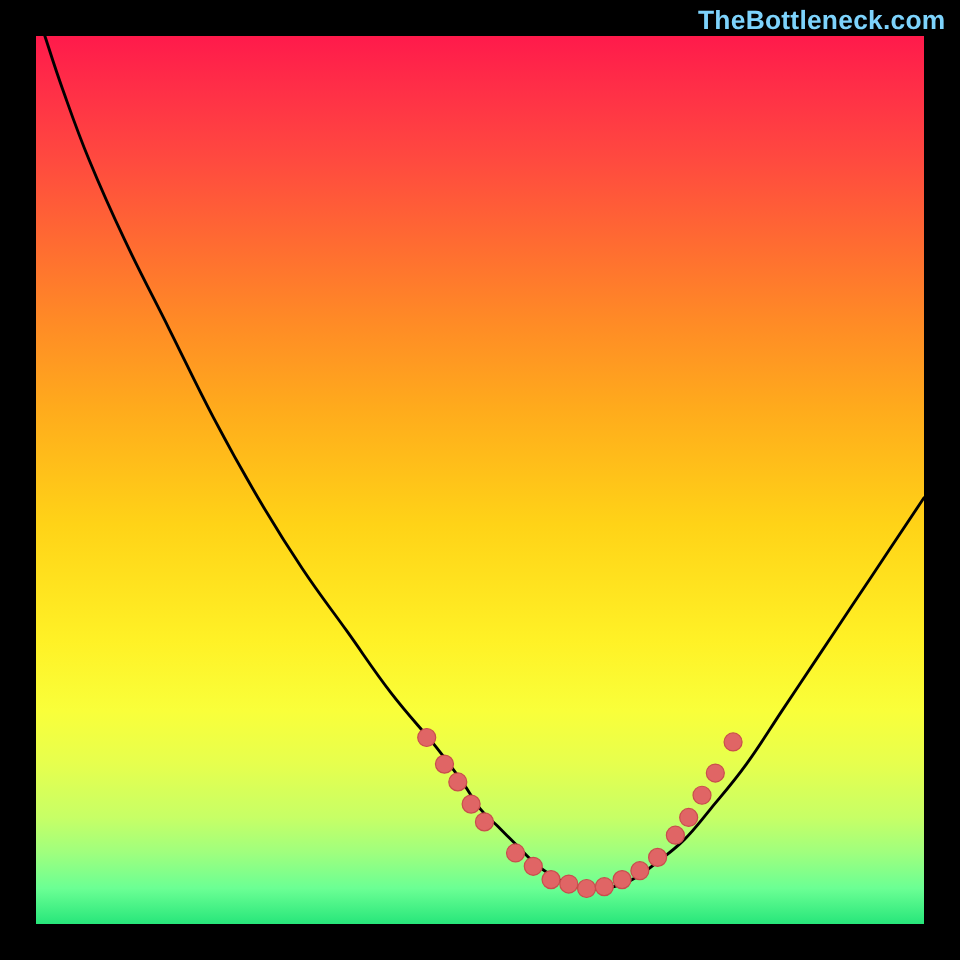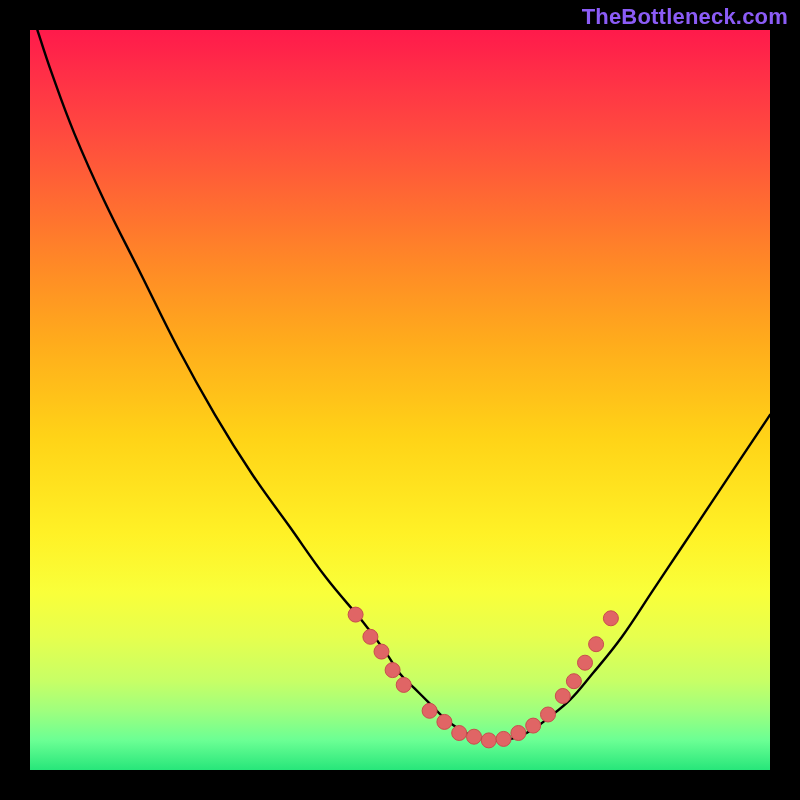--- a/index.html
+++ b/index.html
@@ -14,21 +14,21 @@
   .stage {
     position: relative;
     width: 800px;
     height: 800px;
     background: #000;
   }
   .watermark {
     position: absolute;
     top: 4px;
     right: 12px;
-    color: #8b5cf6;
+    color: #7dd3fc;
     font-size: 22px;
     font-weight: 600;
     letter-spacing: 0.2px;
     user-select: none;
   }
   .plot-area {
     position: absolute;
     left: 30px;
     top: 30px;
     width: 740px;

